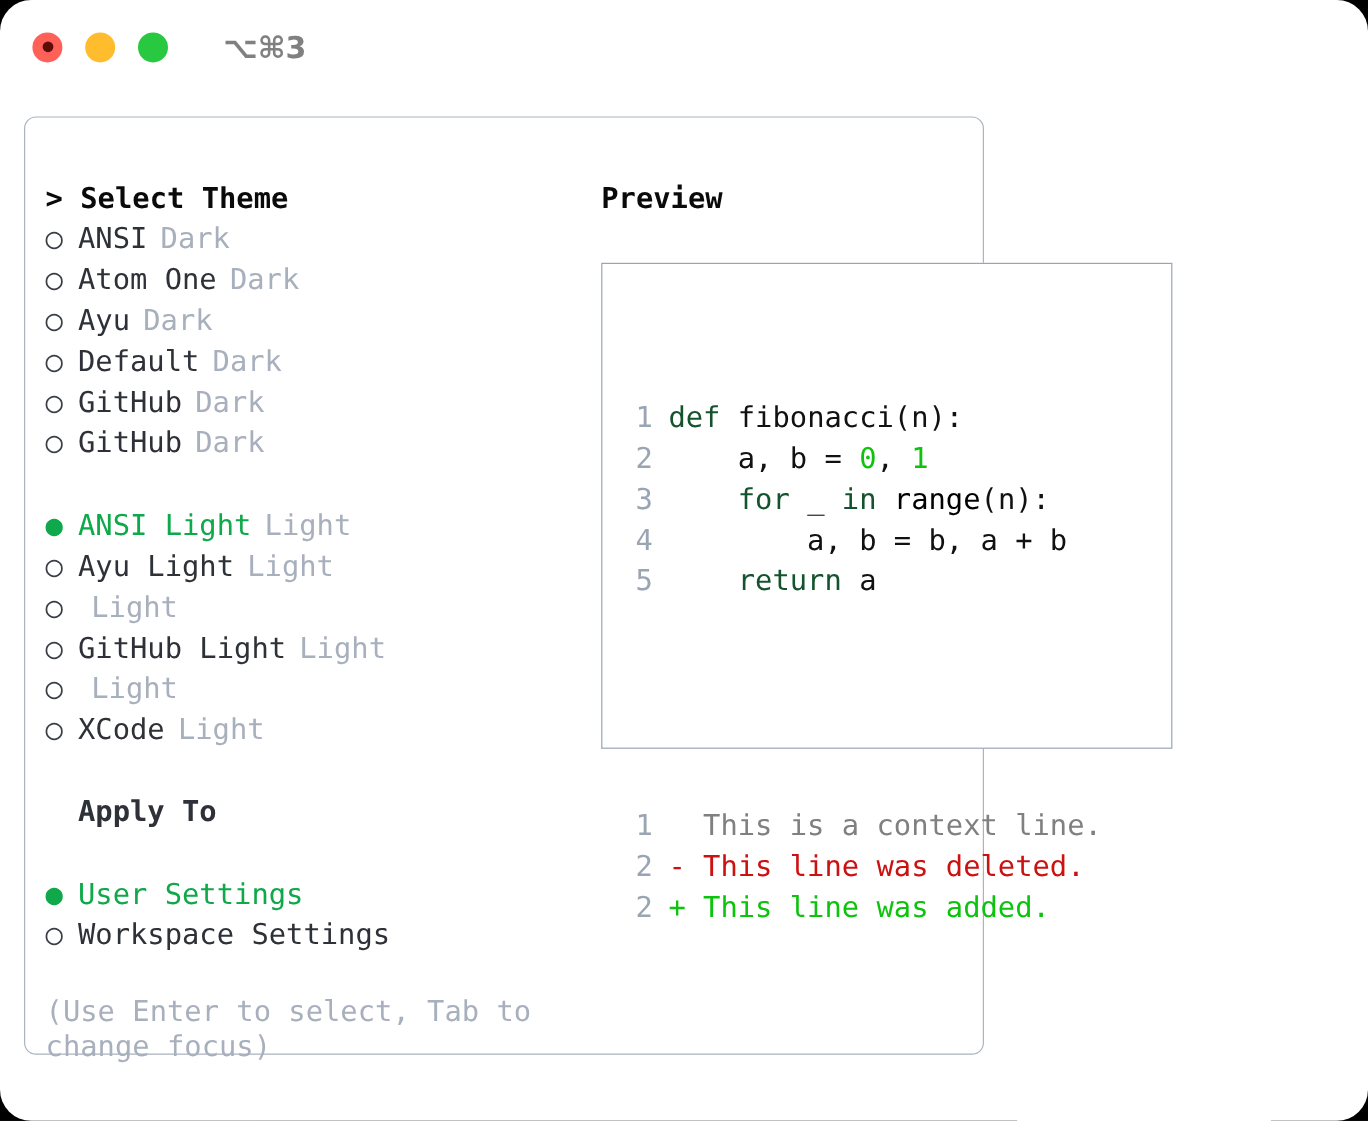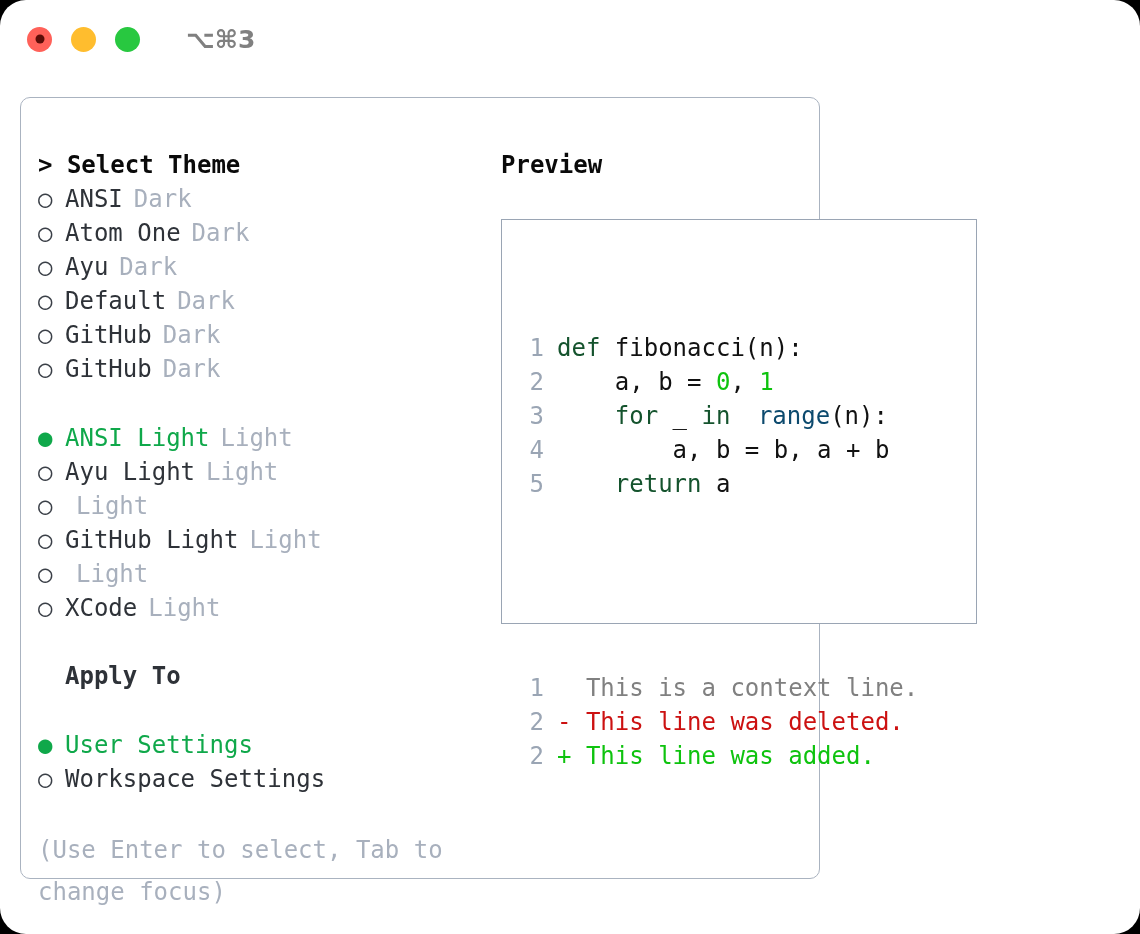--- a/index.html
+++ b/index.html
@@ -137,21 +137,21 @@
     white-space: pre;
     font-weight: bold;
   }
 
   .spacer-sm { height: 34px; }
 
   .hint {
     margin-top: 33px;
     font-size: 24px;
     color: #a8b0bd;
-    line-height: 42px;
+    line-height: 29px;
     width: 410px;
     white-space: pre-wrap;
   }
 
   
   .right-col {
     position: absolute;
     left: 480px;
     top: 50px;
     width: 500px;
@@ -186,21 +186,21 @@
     width: 28px;
     text-align: right;
     color: #9aa5b4;
     margin-right: 13px;
   }
   .blankline { display: block; height: 34px; }
 
   .tok-kw   { color: #14532d; }
   .tok-fn   { color: #111111; }
   .tok-num  { color: #0ec30e; }
-  .tok-builtin { color: #0c4a6e; margin-left: 13px; }
+  .tok-builtin { color: #000000; }
   .tok-plain{ color: #111111; }
 
   .diff-ctx { color: #808080; }
   .diff-del { color: #cc1111; }
   .diff-add { color: #0ec30e; }
 </style>
 </head>
 <body>
 
 <div class="window">

